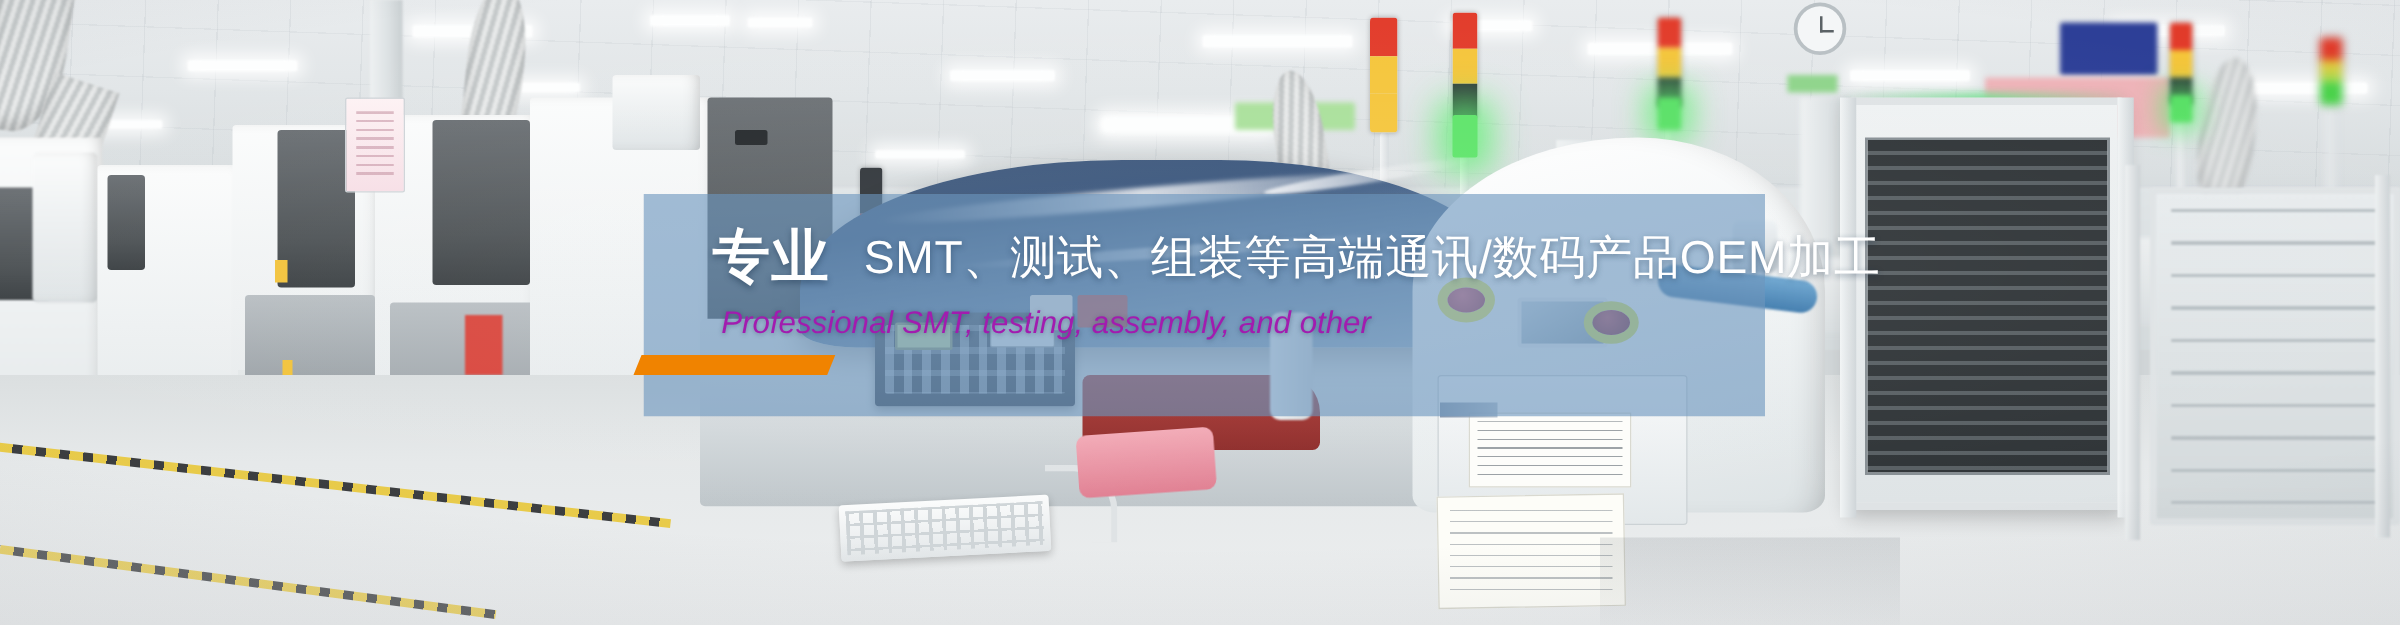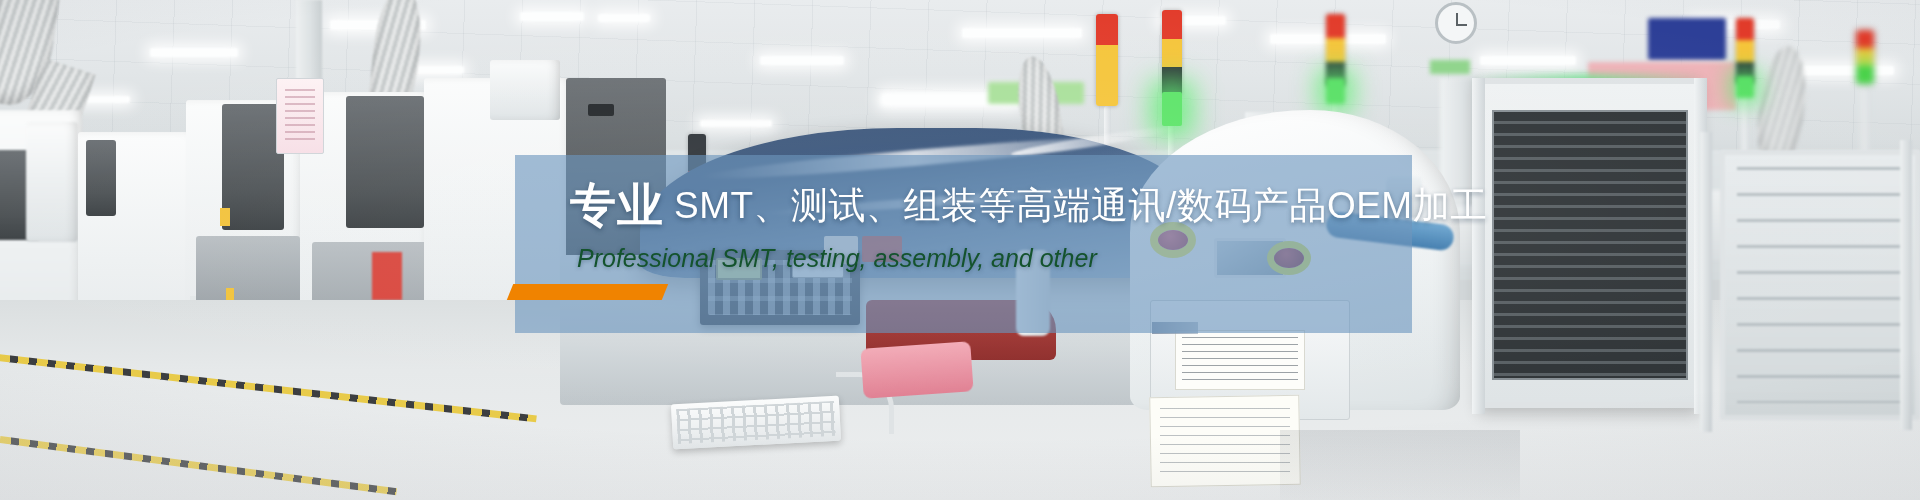--- a/index.html
+++ b/index.html
@@ -217,27 +217,27 @@
     position:absolute;left:55px;top:20px;
     white-space:nowrap;
     color:#ffffff;
     text-shadow:0 2px 5px rgba(20,45,70,.45);
   }
   .headline .hl-strong{
     font-size:46px;font-weight:bold;letter-spacing:1px;
     vertical-align:-3px;
   }
   .headline .hl-rest{
-    font-size:37px;font-weight:400;letter-spacing:.5px;margin-left:10px;text-align:right;
+    font-size:37px;font-weight:400;letter-spacing:.5px;margin-left:27px;text-align:right;
   }
 
   .sub1{
     position:absolute;left:62px;top:89px;
     font-size:25px;font-style:italic;font-weight:400;
-    color:#14532d;white-space:nowrap;
+    color:#a21caf;white-space:nowrap;
     text-shadow:0 1px 4px rgba(20,45,70,.4);
   }
   .sub2{
     position:absolute;left:196px;top:126px;
     font-size:25px;font-style:italic;font-weight:400;
     color:#ffffff;white-space:nowrap;
     text-shadow:0 1px 4px rgba(20,45,70,.4);
   }
   .orangebar{
     position:absolute;left:-5px;top:129px;width:155px;height:16px;

